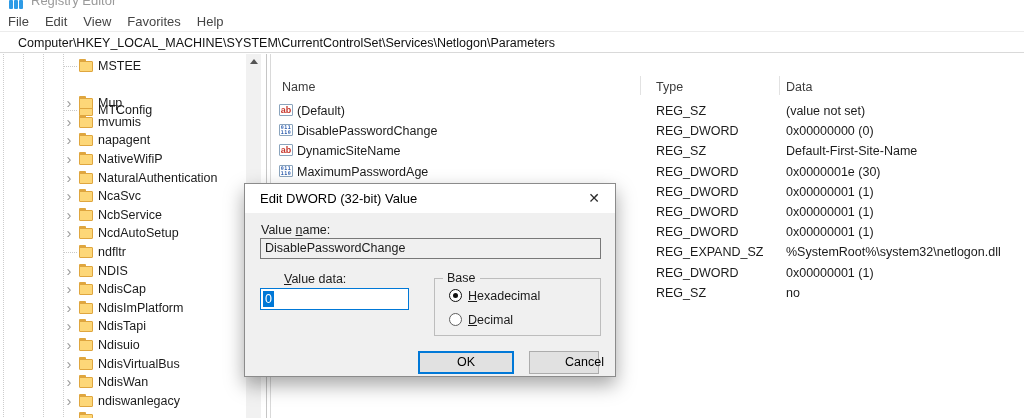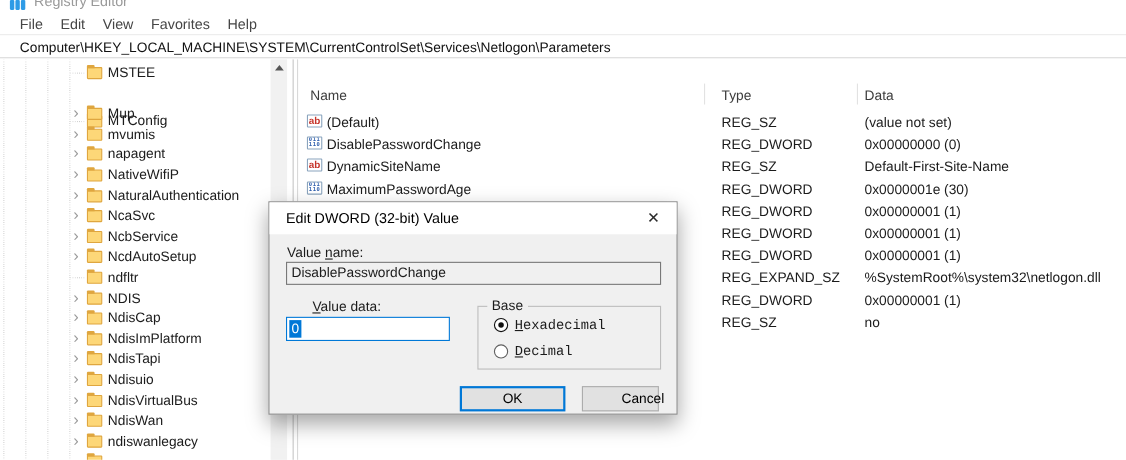--- a/index.html
+++ b/index.html
@@ -7,21 +7,21 @@
               font-family:"Liberation Sans","DejaVu Sans",sans-serif; color:#1b1b1b; }
 
   
   #titlebar { position:absolute; left:0; top:0; width:1024px; height:10px; overflow:hidden; background:#fff; }
   #title-icon { position:absolute; left:9px; top:-3px; width:15px; height:12px; display:flex; gap:1px; align-items:flex-end; }
   #title-icon i { display:block; width:4px; height:9px; background:#2e9be6; border-radius:1px; }
   #title-text { position:absolute; left:31px; top:-7px; font-size:13px; color:#9a9a9a; }
 
   
   #menubar { position:absolute; left:0; top:11px; width:1024px; height:21px; background:#fff;
-             display:flex; align-items:center; padding-left:17px; border-bottom:1px solid #ececec; }
+             display:flex; align-items:center; padding-left:7px; border-bottom:1px solid #ececec; }
   .menu-item { font-size:13px; color:#454545; margin-right:14px; padding:1px 1px; cursor:default; }
 
   
   #addressbar { position:absolute; left:0; top:33px; width:1024px; height:20px; background:#fff;
                 border-bottom:1px solid #d9d9d9; display:flex; align-items:center; }
   #address-text { font-size:12.5px; color:#111; padding-left:18px; white-space:pre; }
 
   
   #tree-pane { position:absolute; left:0; top:54px; width:246px; height:364px; background:#fff; overflow:hidden; }
   .guide { position:absolute; top:0; height:364px; width:1px;
@@ -81,21 +81,21 @@
   #value-data-sel { background:#0078d7; color:#fff; padding:1px 2px; }
   #base-group { position:absolute; left:189px; top:94px; width:167px; height:58px; border:1px solid #bdbdbd; }
   #base-legend { position:absolute; left:8px; top:-8px; background:#f0f0f0; padding:0 4px; font-size:12.5px; }
   .radio-row { position:absolute; left:14px; height:15px; }
   #radio-row-hex { top:10px; } #radio-row-dec { top:34px; }
   .radio { position:absolute; left:0; top:0; width:13px; height:13px; border-radius:50%; background:#fff;
            border:1px solid #5f5f5f; }
   .radio.checked { border:1px solid #101010; }
   .radio.checked::after { content:""; position:absolute; left:3px; top:3px; width:5px; height:5px;
                           border-radius:50%; background:#101010; }
-  .radio-label { position:absolute; left:19px; top:0px; font-size:12.5px; white-space:nowrap;font-family:Liberation Mono, monospace; }
+  .radio-label { position:absolute; left:19px; top:0px; font-size:12.5px; white-space:nowrap; }
   .mn { text-decoration:underline; }
   .dlg-btn { position:absolute; top:167px; height:23px; background:#e1e1e1; font-size:12.5px;
              text-align:center; line-height:19px; color:#000; }
   #ok-btn { left:173px; width:96px; border:2px solid #0078d7; }
   #cancel-btn { left:284px; width:70px; border:1px solid #acacac; line-height:21px;padding-left:35px; }
 </style>
 </head>
 <body>
 
 <div id="titlebar">

